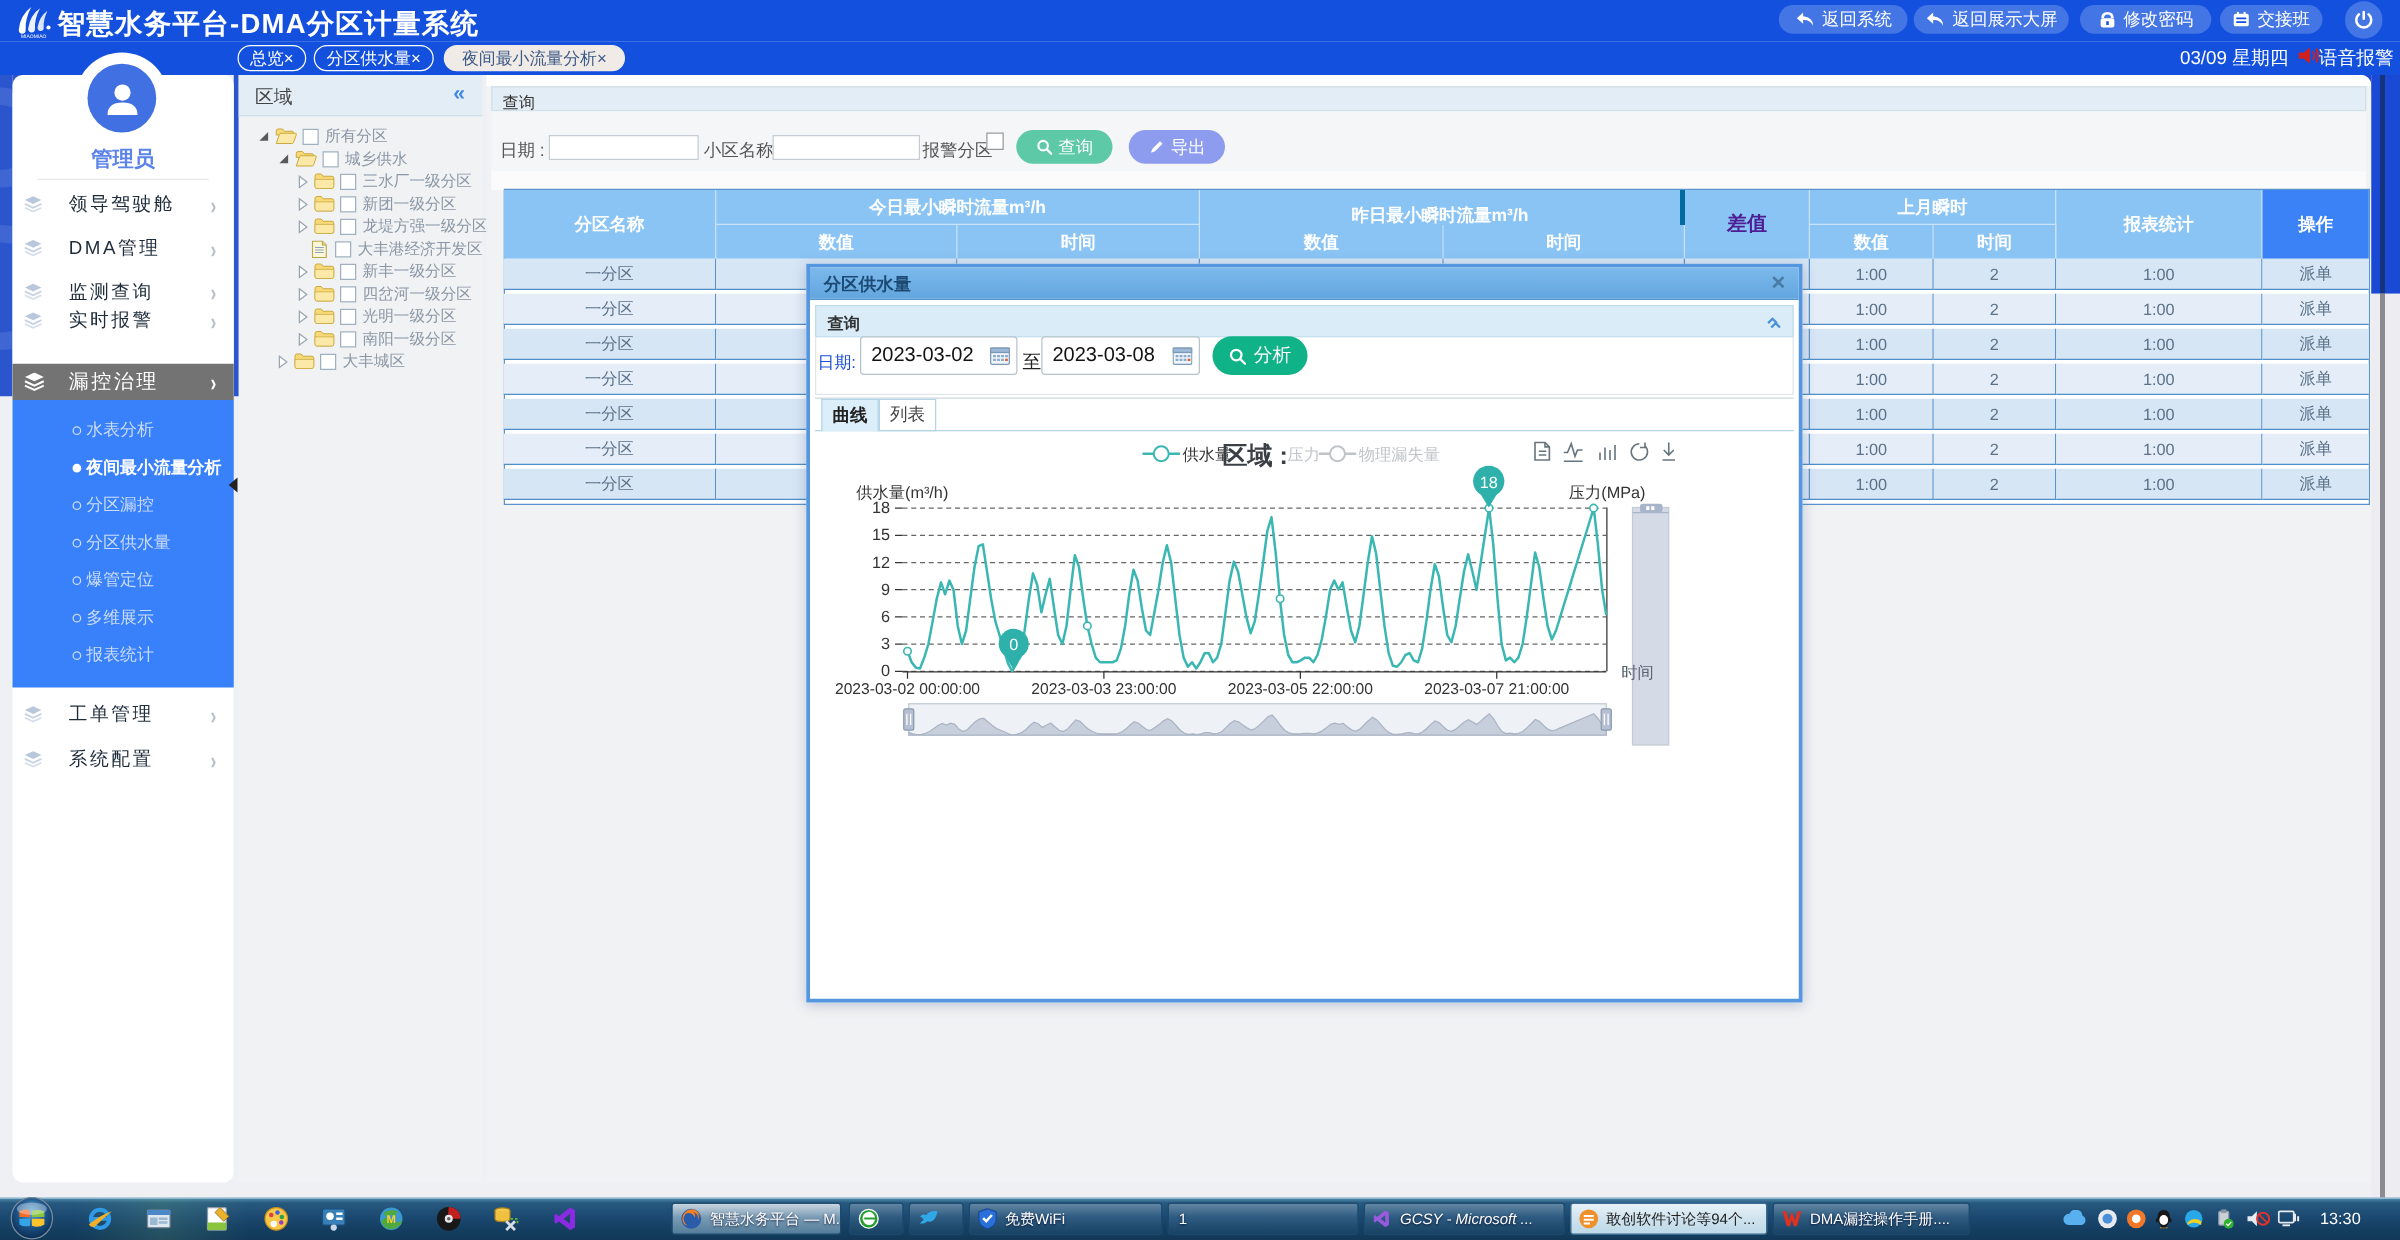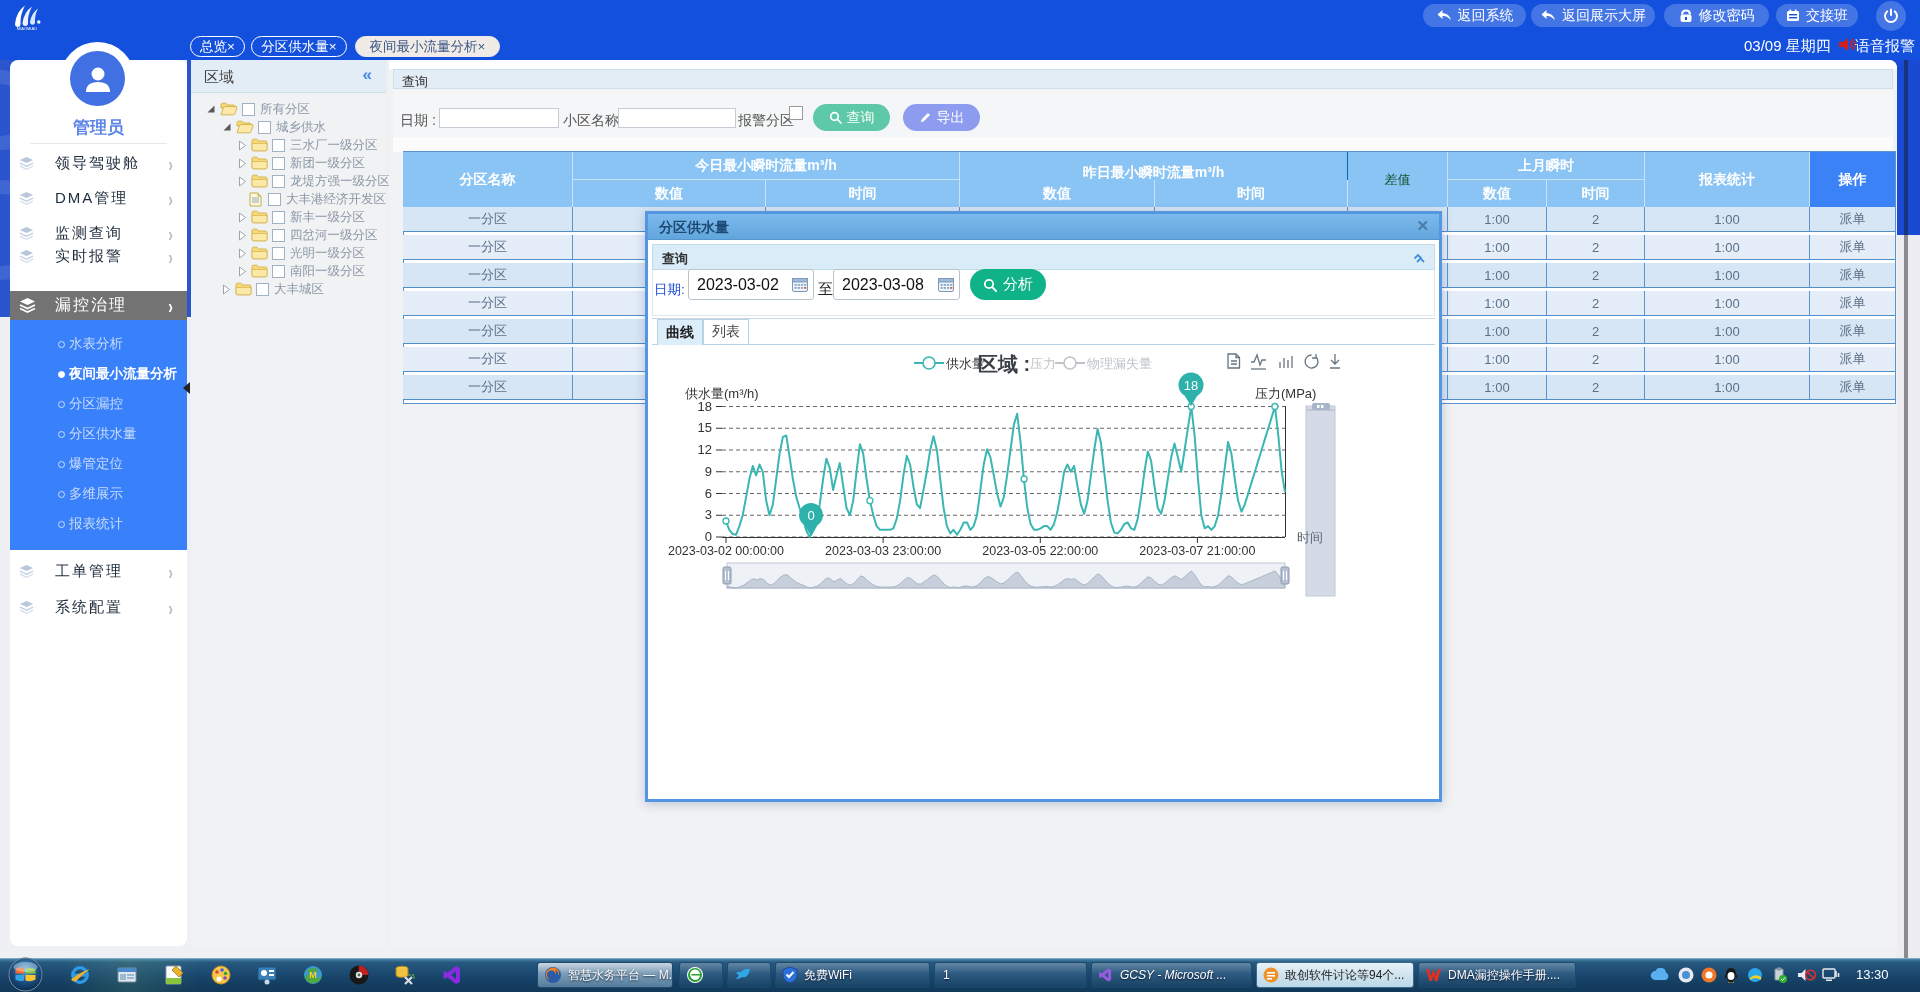--- a/index.html
+++ b/index.html
@@ -42,20 +42,21 @@
 </style></head>
 <body>
 <div id="topbar">
  <svg class="abs" style="left:12px;top:3px" width="30" height="28" viewBox="0 0 30 28">
   <path d="M3 21 Q4 9 13 2.5 Q8 12 8.5 21 Q8.5 24 5.8 24 Q3.2 24 3 21Z" fill="#fff"></path>
   <path d="M10.5 20 Q12 9 20 3.5 Q15.5 12 16 20 Q16 23 13.3 23 Q10.7 23 10.5 20Z" fill="#fff" opacity=".92"></path>
   <path d="M18 19 Q19.5 10 26 5.5 Q22.5 12.5 23 19 Q23 21.8 20.5 21.8 Q18.2 21.8 18 19Z" fill="#fff" opacity=".85"></path>
   <circle cx="26.8" cy="19" r="1.7" fill="#fff"></circle>
   <text x="15" y="27" font-size="4" fill="#fff" text-anchor="middle" font-family="Liberation Sans">MIAOMIAO</text>
  </svg>
+ <div id="title">智慧水务平台-DMA分区计量系统</div>
  <div class="topbtn" style="left:1423px;width:103px"><svg width="16" height="13" viewBox="0 0 16 13">
         <path d="M6.5 1 L1.5 5.5 L6.5 10 L6.5 7 Q12 6.5 14.5 11.5 Q14.5 5 6.5 4 Z" fill="#fff"></path>
       </svg>返回系统</div>
  <div class="topbtn" style="left:1531px;width:124px"><svg width="16" height="13" viewBox="0 0 16 13">
         <path d="M6.5 1 L1.5 5.5 L6.5 10 L6.5 7 Q12 6.5 14.5 11.5 Q14.5 5 6.5 4 Z" fill="#fff"></path>
       </svg>返回展示大屏</div>
  <div class="topbtn" style="left:1664px;width:105px"><svg width="14" height="15" viewBox="0 0 14 15">
         <path d="M2 6.5 Q2 1.5 7 1.5 Q12 1.5 12 6.5 L9.8 6.5 Q9.8 3.6 7 3.6 Q4.2 3.6 4.2 6.5Z" fill="#fff"></path>
         <rect x="1.5" y="6.5" width="11" height="7.5" rx="2" fill="#fff"></rect>
         <rect x="6" y="9" width="2" height="3" fill="#1350de"></rect>
@@ -346,22 +347,22 @@
       </svg>查询</div>
  <div style="position:absolute;left:514px;top:44px;width:77px;height:27px;background:#8e9cf0;border-radius:14px;color:#fff;font-size:14px;display:flex;align-items:center;justify-content:center;gap:5px"><svg width="13" height="13" viewBox="0 0 13 13">
         <path d="M2 11 L3 8 L9 2 L11 4 L5 10 Z" fill="#fff"></path>
         <path d="M2 11 L4.2 10.4 L2.6 8.8Z" fill="#fff"></path>
       </svg>导出</div>
 </div>
 
 <div style="position:absolute;left:403px;top:151px;width:1493px;height:253px;border:1px solid #5b94cc;background:#fff"></div>
 <div style="position:absolute;left:403px;top:152px;width:170px;height:55px;background:#8ac4f4;border-right:1px solid #c8e2f7;color:#fff;font-size:14px;font-weight:bold;display:flex;align-items:center;justify-content:center">分区名称</div>
 <div style="position:absolute;left:573px;top:152px;width:387px;height:28px;background:#8ac4f4;border-right:1px solid #c8e2f7;border-bottom:1px solid #c8e2f7;color:#fff;font-size:14px;font-weight:bold;display:flex;align-items:center;justify-content:center">今日最小瞬时流量m³/h</div>
-<div style="position:absolute;left:960px;top:152px;width:388px;height:43px;background:#8ac4f4;border-right:1px solid #0369a1;border-bottom:1px solid #c8e2f7;color:#fff;font-size:14px;font-weight:bold;display:flex;align-items:center;justify-content:center">昨日最小瞬时流量m³/h</div>
-<div style="position:absolute;left:1348px;top:152px;width:100px;height:55px;background:#8ac4f4;border-right:1px solid #c8e2f7;color:#14532d;font-size:13px;font-weight:normal;display:flex;align-items:center;justify-content:center">差值</div>
+<div style="position:absolute;left:960px;top:152px;width:388px;height:43px;background:#8ac4f4;border-right:4px solid #0369a1;border-bottom:1px solid #c8e2f7;color:#fff;font-size:14px;font-weight:bold;display:flex;align-items:center;justify-content:center">昨日最小瞬时流量m³/h</div>
+<div style="position:absolute;left:1348px;top:152px;width:100px;height:55px;background:#8ac4f4;border-right:1px solid #c8e2f7;color:#4c1d95;font-size:16px;font-weight:bold;display:flex;align-items:center;justify-content:center">差值</div>
 <div style="position:absolute;left:1448px;top:152px;width:197px;height:28px;background:#8ac4f4;border-right:1px solid #c8e2f7;border-bottom:1px solid #c8e2f7;color:#fff;font-size:14px;font-weight:bold;display:flex;align-items:center;justify-content:center">上月瞬时</div>
 <div style="position:absolute;left:1645px;top:152px;width:165px;height:55px;background:#8ac4f4;border-right:1px solid #c8e2f7;color:#fff;font-size:14px;font-weight:bold;display:flex;align-items:center;justify-content:center">报表统计</div>
 <div style="position:absolute;left:1810px;top:152px;width:85px;height:55px;background:#3b82f6;color:#fff;font-size:14px;font-weight:bold;display:flex;align-items:center;justify-content:center">操作</div>
 <div style="position:absolute;left:573px;top:180px;width:193px;height:27px;background:#8ac4f4;border-right:1px solid #c8e2f7;color:#fff;font-size:14px;font-weight:bold;display:flex;align-items:center;justify-content:center">数值</div>
 <div style="position:absolute;left:766px;top:180px;width:194px;height:27px;background:#8ac4f4;border-right:1px solid #c8e2f7;color:#fff;font-size:14px;font-weight:bold;display:flex;align-items:center;justify-content:center">时间</div>
 <div style="position:absolute;left:960px;top:180px;width:195px;height:27px;background:#8ac4f4;border-right:1px solid #c8e2f7;color:#fff;font-size:14px;font-weight:bold;display:flex;align-items:center;justify-content:center">数值</div>
 <div style="position:absolute;left:1155px;top:180px;width:193px;height:27px;background:#8ac4f4;border-right:1px solid #c8e2f7;color:#fff;font-size:14px;font-weight:bold;display:flex;align-items:center;justify-content:center">时间</div>
 <div style="position:absolute;left:1448px;top:180px;width:99px;height:27px;background:#8ac4f4;border-right:1px solid #c8e2f7;color:#fff;font-size:14px;font-weight:bold;display:flex;align-items:center;justify-content:center">数值</div>
 <div style="position:absolute;left:1547px;top:180px;width:98px;height:27px;background:#8ac4f4;border-right:1px solid #c8e2f7;color:#fff;font-size:14px;font-weight:bold;display:flex;align-items:center;justify-content:center">时间</div>
 <div style="position:absolute;left:403px;top:207px;width:170px;height:25px;background:#d7e6f5;border-right:1px solid #5b94cc;border-bottom:1px solid #4f8ec8;color:#5a7188;font-size:13px;display:flex;align-items:center;justify-content:center">一分区</div>

